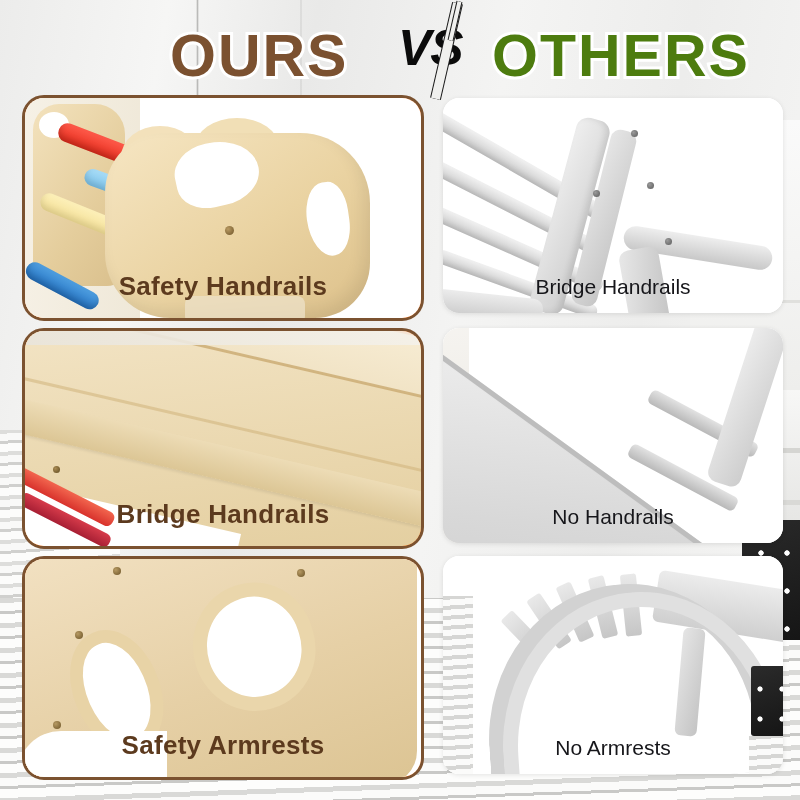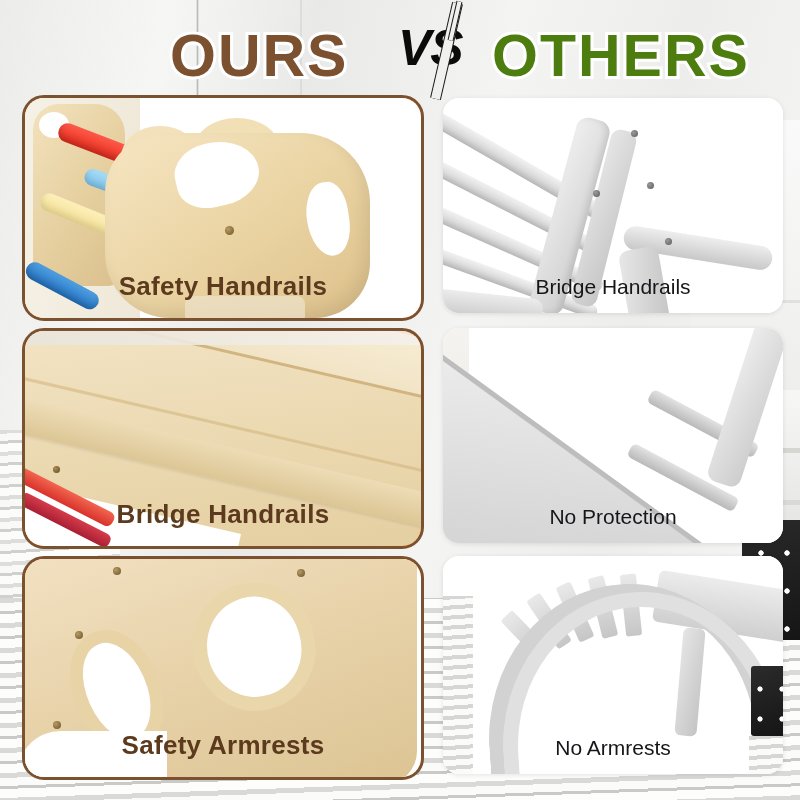--- a/index.html
+++ b/index.html
@@ -327,21 +327,21 @@
       <div class="r2r-bg"></div>
       <div class="r2r-left"></div>
       <div class="r2r-lshelf"></div>
       <div class="r2r-slat s1"></div>
       <div class="r2r-slat s2"></div>
       <div class="r2r-slat s3"></div>
       <div class="r2r-side"></div>
       <div class="r2r-ramp"></div>
       <div class="r2r-rampedge"></div>
     </div>
-    <div class="caption cap-right">No Protection</div>
+    <div class="caption cap-right">No Handrails</div>
   </div>
 
   <div class="panel panel-left" style="left:22px;top:556px;width:396px;height:218px;">
     <div class="pimg">
       <div class="r3l-bg"></div>
       <div class="r3l-rug"></div>
       <div class="pd pd-purple"></div>
       <div class="pd pd-blue"></div>
       <div class="r3l-board"></div>
       <div class="r3l-cut r3l-c1"></div>

